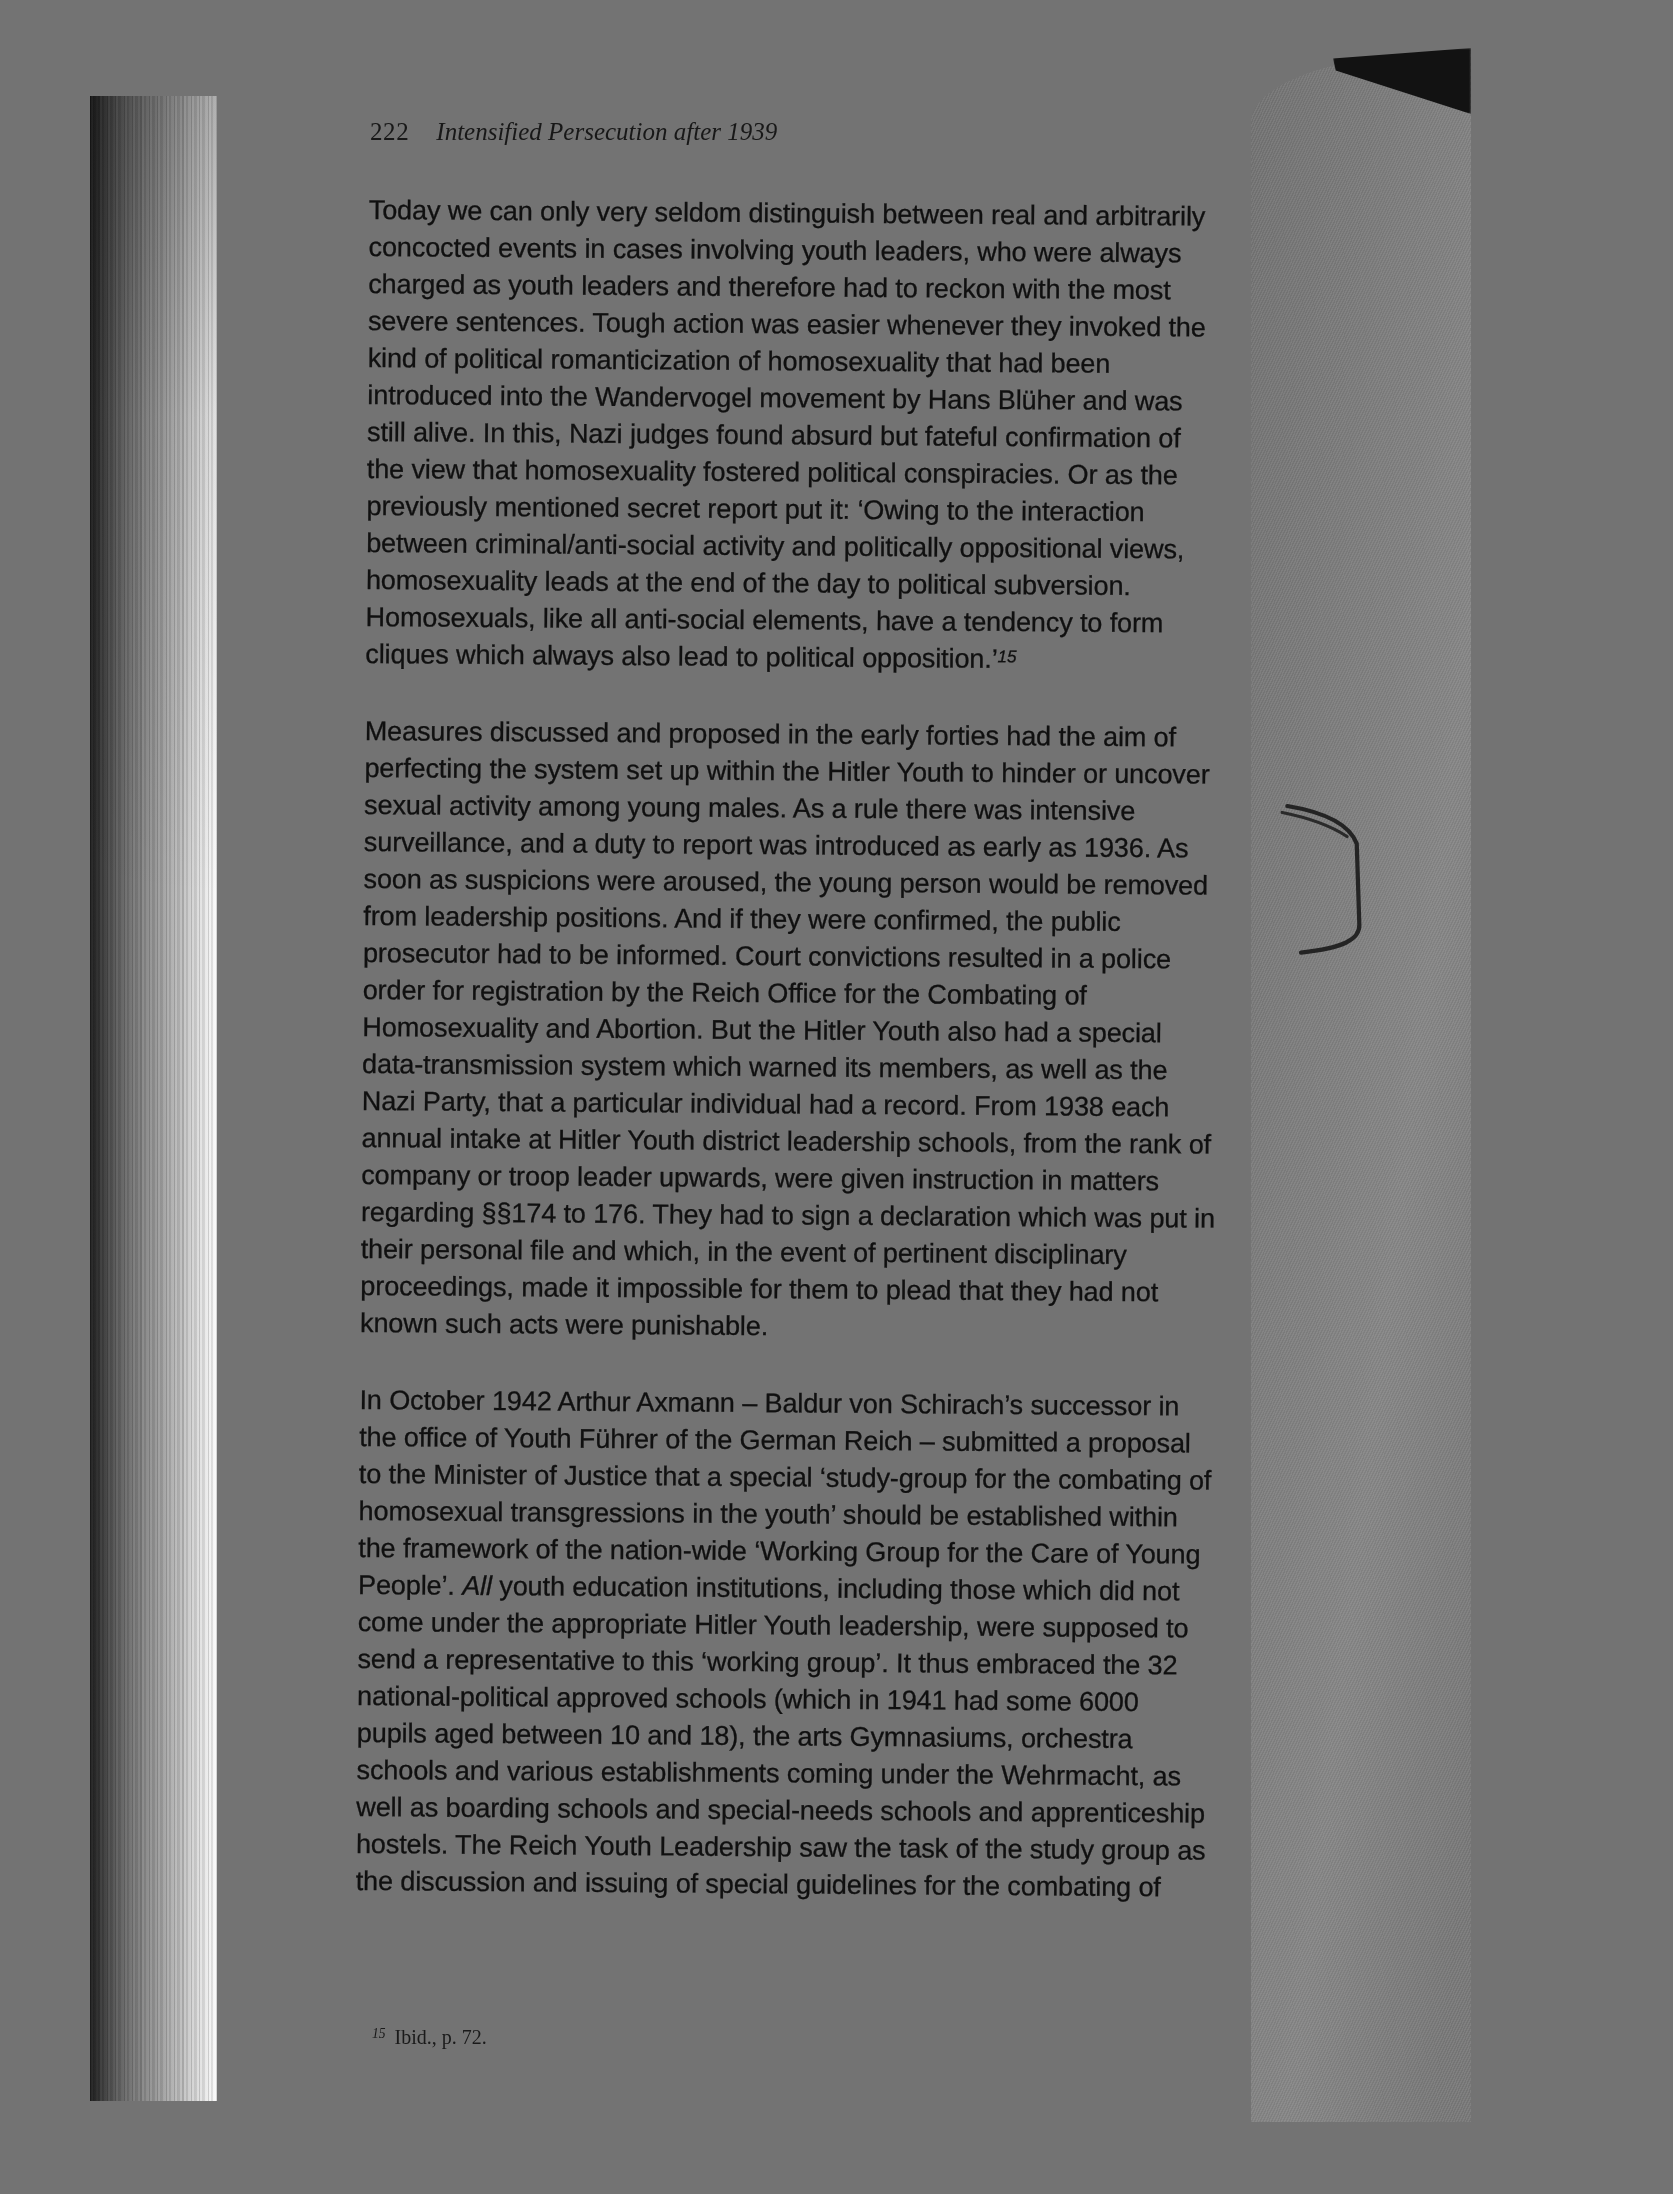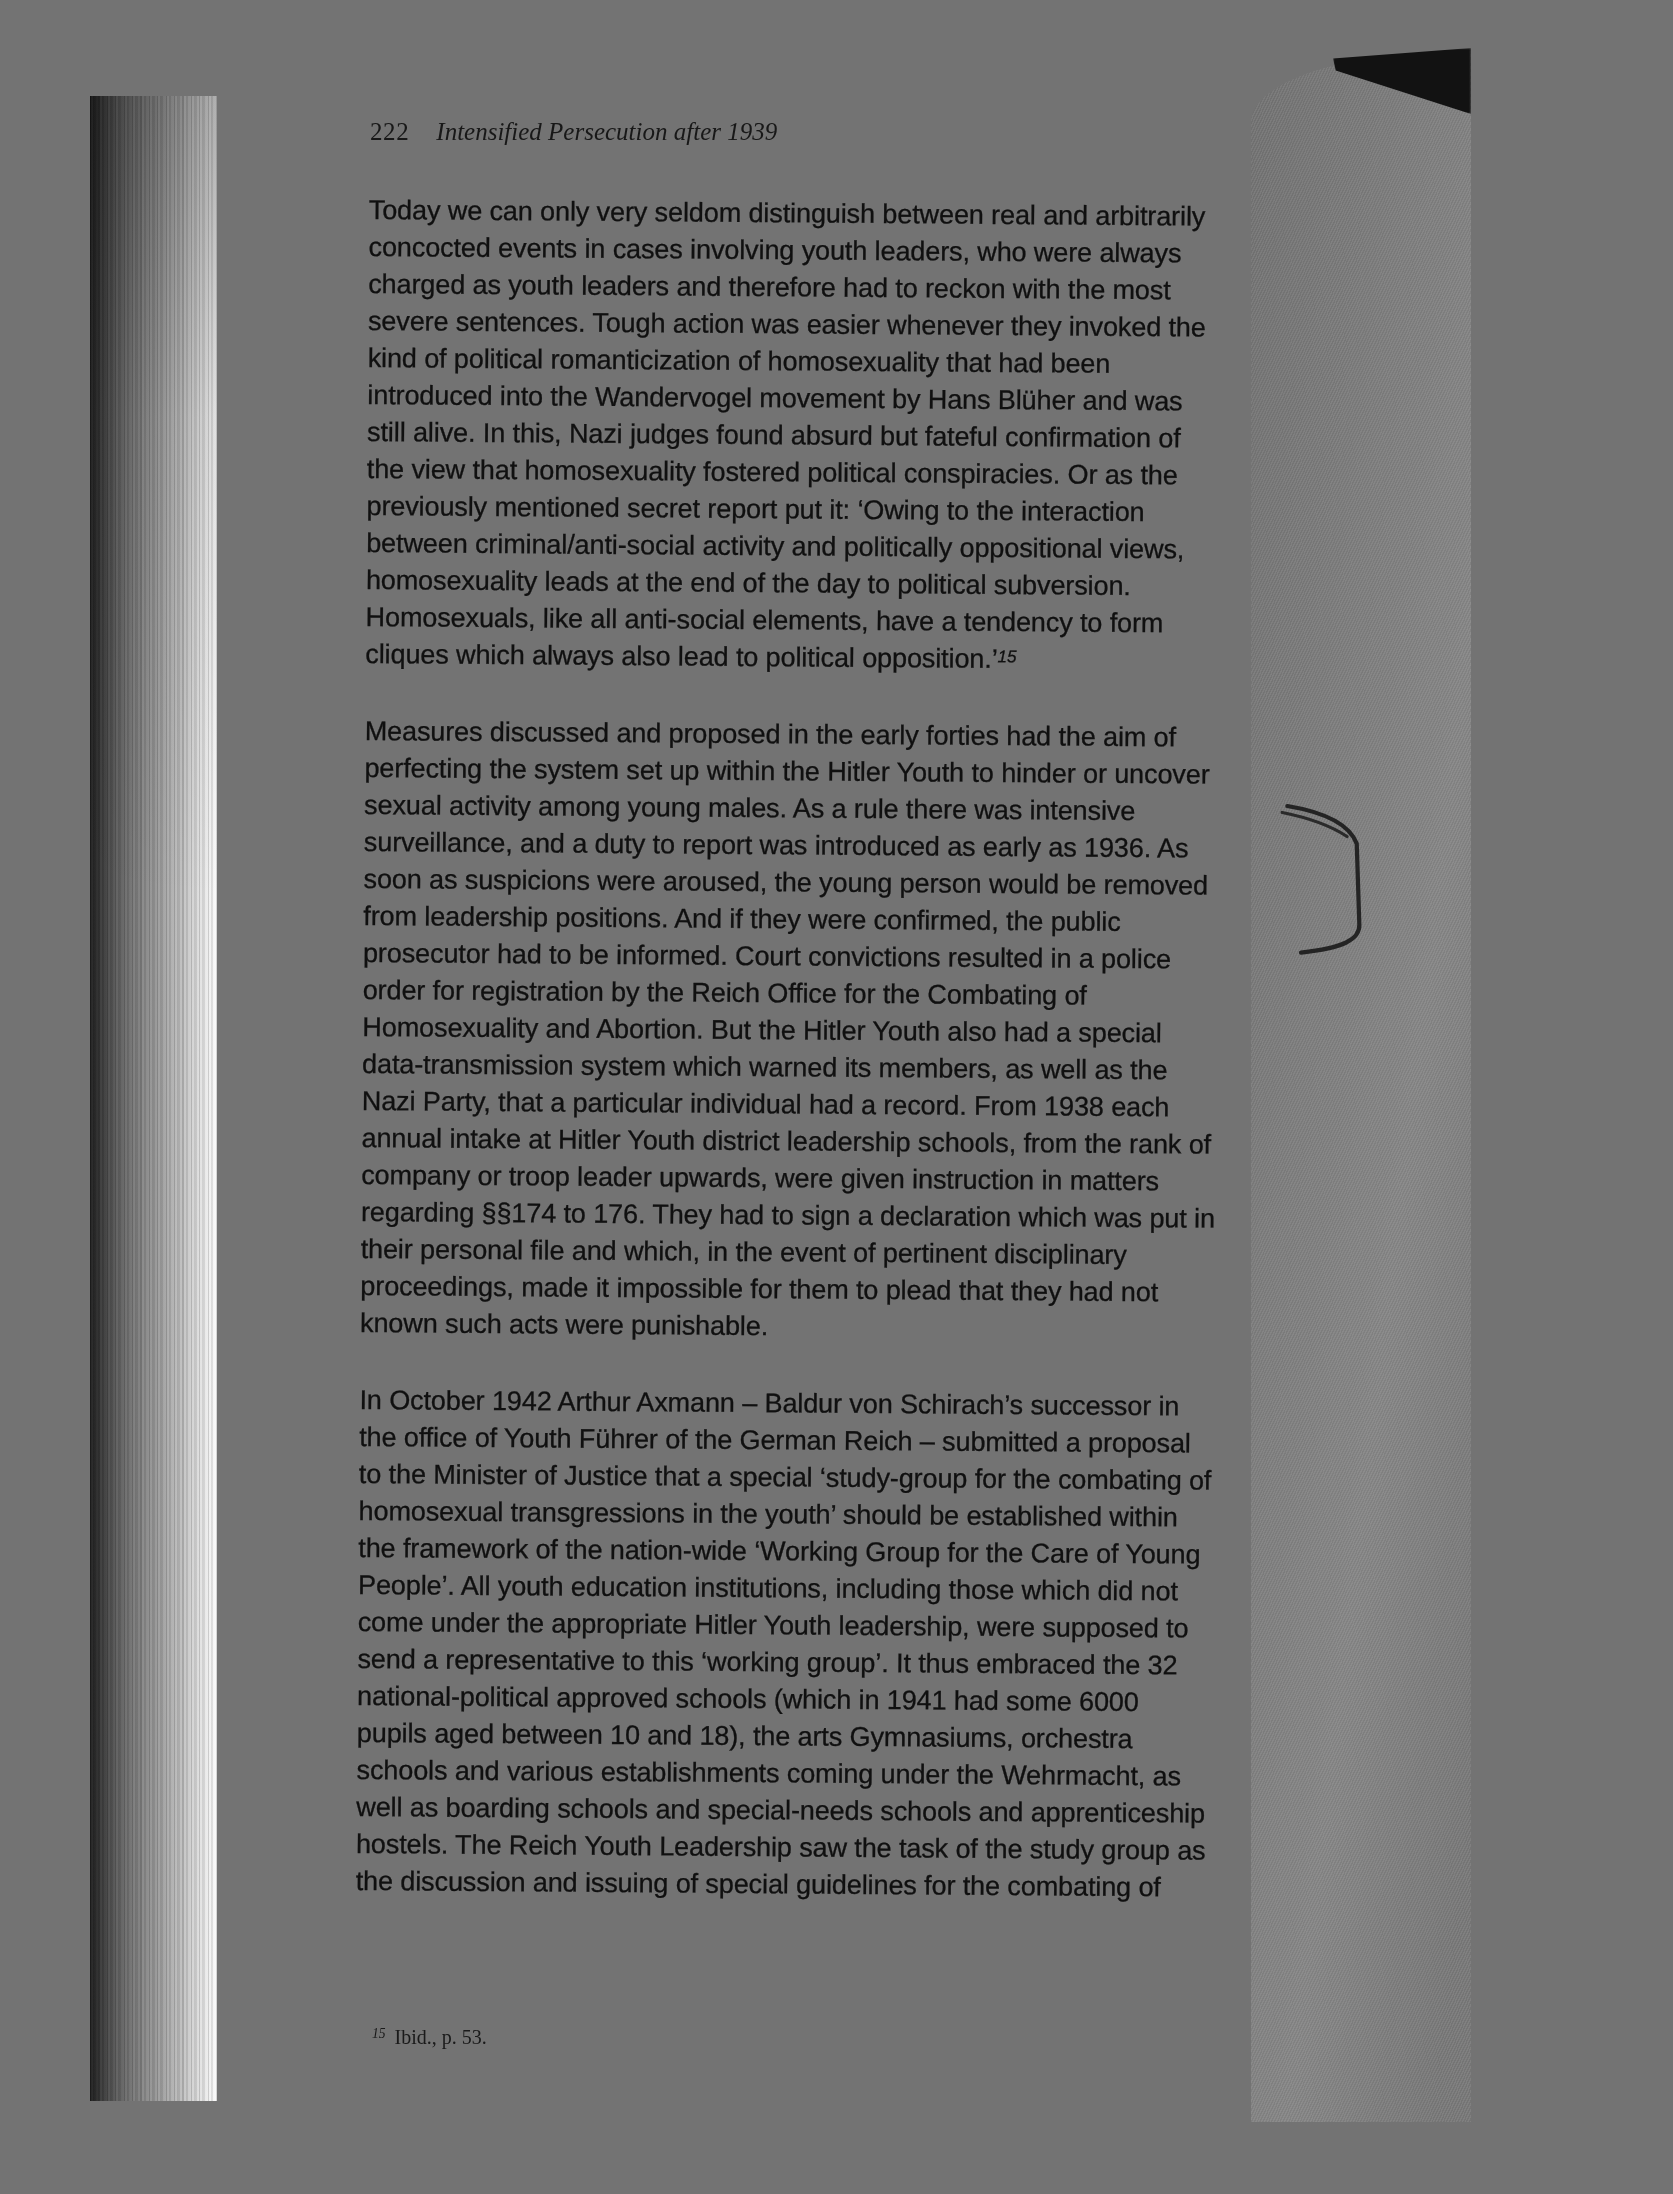--- a/index.html
+++ b/index.html
@@ -27,21 +27,21 @@
   .running-head .num{font-style:normal;letter-spacing:0.6px;}
   .running-head .ttl{font-style:italic;margin-left:27px;}
 
   .body-copy{position:absolute;left:369px;top:192px;width:975px;z-index:3;
     font-size:27px;line-height:37px;color:#101010;letter-spacing:-0.1px;
     -webkit-text-stroke:0.3px #101010;
     transform:rotate(0.45deg);transform-origin:0 0;}
   .para{margin:0 0 40px 0;}
   .tline{white-space:nowrap;}
   sup{font-size:17px;line-height:0;vertical-align:5.8px;letter-spacing:0;font-style:italic;}
-  .ital{}
+  .ital{font-style:italic;}
 
   .footnote{position:absolute;left:372px;top:2026px;z-index:3;
     font-family:"Liberation Serif",serif;font-size:20px;color:#1a1a1a;white-space:nowrap;}
   .footnote sup{font-size:13.6px;vertical-align:6.5px;margin-right:9px;}
 
   
   .bracket{position:absolute;left:1264px;top:767px;z-index:4;}
 </style>
 </head>
 <body>
@@ -120,17 +120,17 @@
     </div>
 
   </div>
 
   <svg class="bracket" width="107" height="198" viewBox="0 0 165 305">
     <path d="M 36,60 C 84,68 130,84 143,118 L 147,243 C 148,266 122,279 57,286" fill="none" stroke="#1c1c1c" stroke-width="6.5" stroke-linecap="round" opacity="0.92"></path>
     <path d="M 28,70 C 68,78 104,91 128,107" fill="none" stroke="#1c1c1c" stroke-width="5" stroke-linecap="round" opacity="0.85"></path>
   </svg>
 
   <div class="footnote">
-    <sup>15</sup><span>Ibid., p. 53.</span>
+    <sup>15</sup><span>Ibid., p. 72.</span>
   </div>
 
 </div>
 
 
 </body></html>

